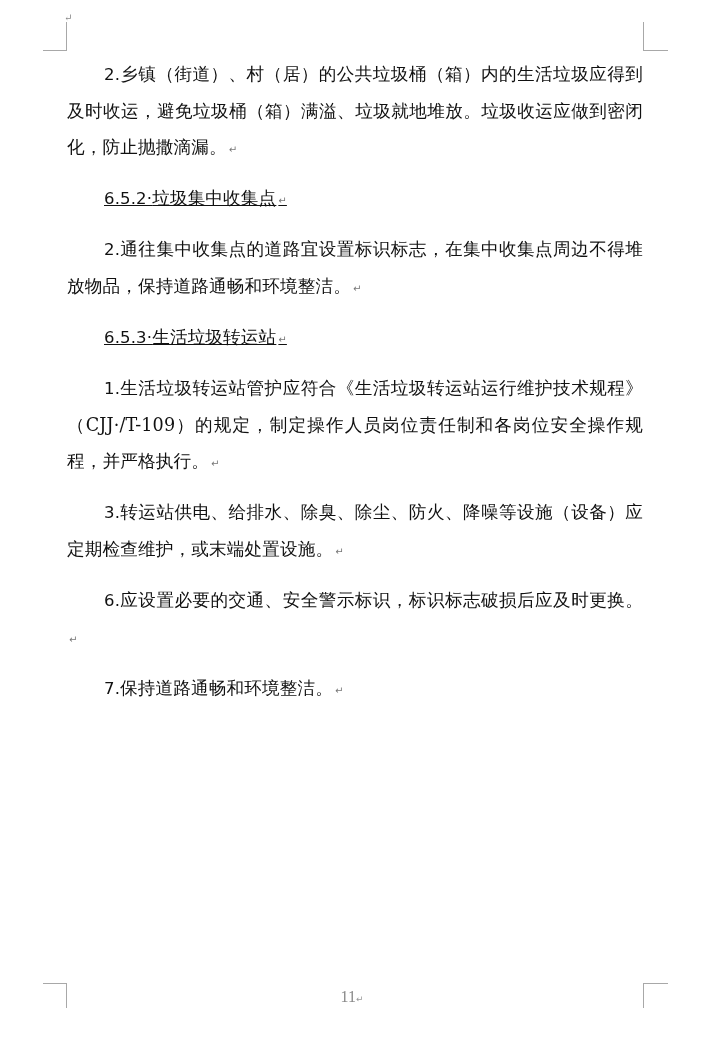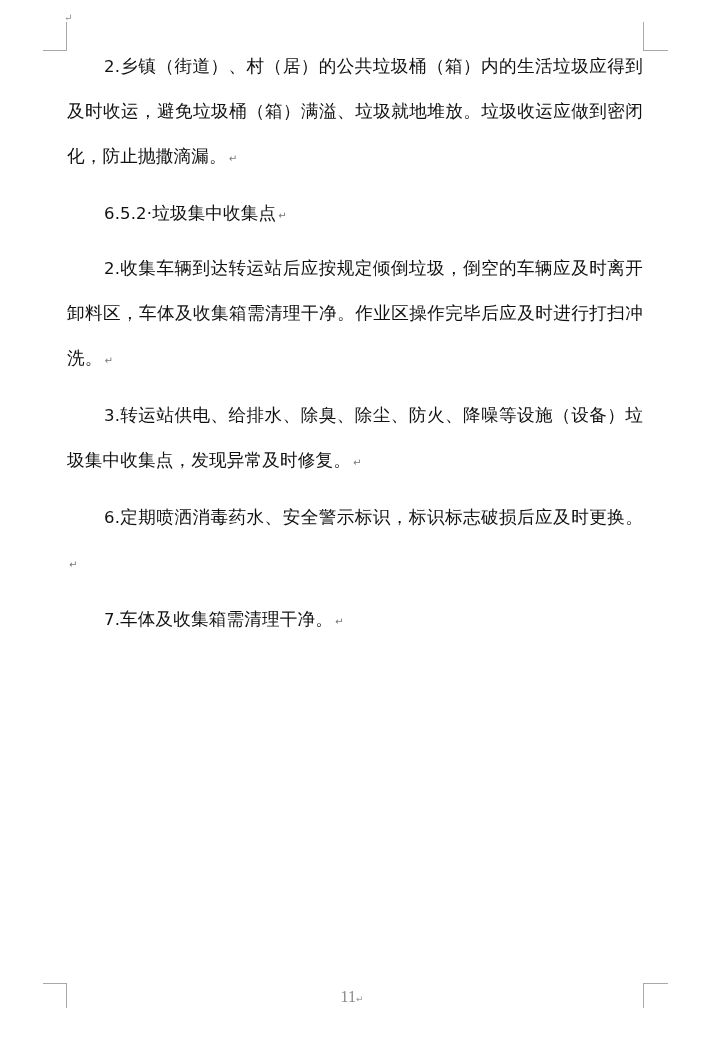--- a/index.html
+++ b/index.html
@@ -34,30 +34,31 @@
       line-height: 1;
     }
     .body-text {
       position: absolute;
       left: 67px;
       top: 44px;
       width: 576px;
     }
     .p {
       font-size: 17.6px;
-      line-height: 45px;
-      margin: 0 0 10px 0;
+      line-height: 36px;
+      margin: 12px 0 10px 0;
       text-indent: 37px;
       text-align: justify;
       text-justify: inter-character;
       letter-spacing: 0.15px;
       white-space: normal;
     }
     .p.heading {
       margin-bottom: 8px;
+      text-decoration: underline;
     }
     .num {
       font-family: "DejaVu Sans", "Liberation Sans", sans-serif;
       font-size: 16.5px;
     }
     .mark {
       font-family: "DejaVu Sans", sans-serif;
       font-size: 10px;
       color: #777;
       margin-left: 2px;
@@ -102,39 +103,45 @@
 
     <p class="p">
       <span class="num">2.</span><span>乡镇（街道）、村（居）的公共垃圾桶（箱）内的生活垃圾应得到及时收运，避免垃圾桶（箱）满溢、垃圾就地堆放。垃圾收运应做到密闭化，防止抛撒滴漏。</span><span class="mark">↵</span>
     </p>
 
     <p class="p heading">
       <span class="num">6.5.2·</span><span>垃圾集中收集点</span><span class="mark">↵</span>
     </p>
 
 
+    <p class="p">
+      <span class="num">2.</span><span>通往集中收集点的道路宜设置标识标志，在集中收集点周边不得堆放物品，保持道路通畅和环境整洁。</span><span class="mark">↵</span>
+    </p>
 
+    <p class="p heading">
+      <span class="num">6.5.3·</span><span>生活垃圾转运站</span><span class="mark">↵</span>
+    </p>
+
+    <p class="p">
+      <span class="num">1.</span><span>生活垃圾转运站管护应符合《生活垃圾转运站运行维护技术规程》（CJJ·/T-109）的规定，制定操作人员岗位责任制和各岗位安全操作规程，并严格执行。</span><span class="mark">↵</span>
+    </p>
 
 
     <p class="p">
-      <span class="num">2.</span><span>收集车辆到达转运站后应按规定倾倒垃圾，倒空的车辆应及时离开卸料区，车体及收集箱需清理干净。作业区操作完毕后应及时进行打扫冲洗。</span><span class="mark">↵</span>
-    </p>
-
-    <p class="p">
-      <span class="num">3.</span><span>转运站供电、给排水、除臭、除尘、防火、降噪等设施（设备）垃圾集中收集点，发现异常及时修复。</span><span class="mark">↵</span>
+      <span class="num">3.</span><span>转运站供电、给排水、除臭、除尘、防火、降噪等设施（设备）应定期检查维护，或末端处置设施。</span><span class="mark">↵</span>
     </p>
 
 
 
     <p class="p">
-      <span class="num">6.</span><span>定期喷洒消毒药水、安全警示标识，标识标志破损后应及时更换。</span><span class="mark">↵</span>
+      <span class="num">6.</span><span>应设置必要的交通、安全警示标识，标识标志破损后应及时更换。</span><span class="mark">↵</span>
     </p>
 
     <p class="p">
-      <span class="num">7.</span><span>车体及收集箱需清理干净。</span><span class="mark">↵</span>
+      <span class="num">7.</span><span>保持道路通畅和环境整洁。</span><span class="mark">↵</span>
     </p>
 
   </div>
 
   <div class="page-number">
     <span>11</span><span class="mark">↵</span>
   </div>
 
 </div>
 

